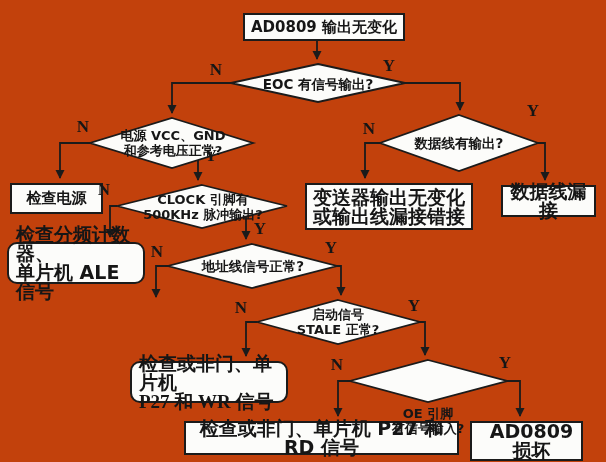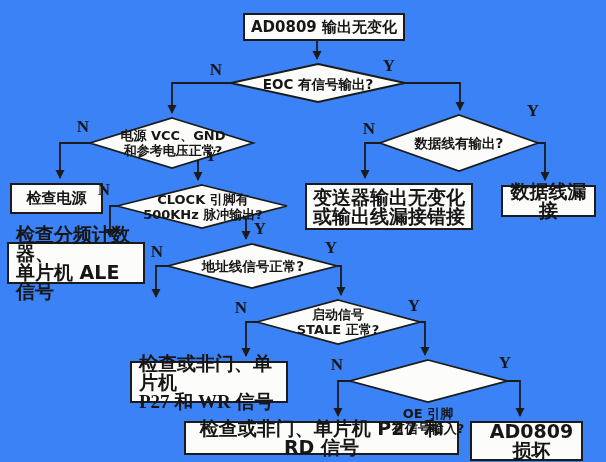--- a/index.html
+++ b/index.html
@@ -1,30 +1,30 @@
 <!DOCTYPE html>
 <html><head>
 <meta charset="utf-8">
 <style>
   * { margin:0; padding:0; box-sizing:border-box; }
   html,body { background:#ffffff; }
   .canvas {
     position:relative; width:606px; height:462px;
-    background:#3b82f6;
+    background:#c2410c;
     font-family:"DejaVu Sans", sans-serif;
     color:#161616; overflow:hidden;
   }
   .wires { position:absolute; left:0; top:0; }
   .box {
     position:absolute; border:2px solid #1b1b1b; background:#fcfcfa;
     display:flex; align-items:center; justify-content:center;
     text-align:center; font-weight:bold; font-size:19px; line-height:19px;
     white-space:pre-line;
   }
-  .box.align-left { justify-content:flex-start; text-align:left; padding-left:7px; }
+  .box.align-left { justify-content:flex-start; text-align:left; padding-left:7px;border-radius:10px; }
   .dlabel {
     position:absolute; transform:translate(-50%,-50%);
     text-align:center; font-weight:bold; white-space:pre-line; line-height:15px;
   }
   .f14 { font-size:13.5px; }
   .f12 { font-size:13px; }
   .branch {
     position:absolute; transform:translate(-50%,-50%);
     font-family:"Liberation Serif", serif; font-weight:bold; font-size:17px;
   }

